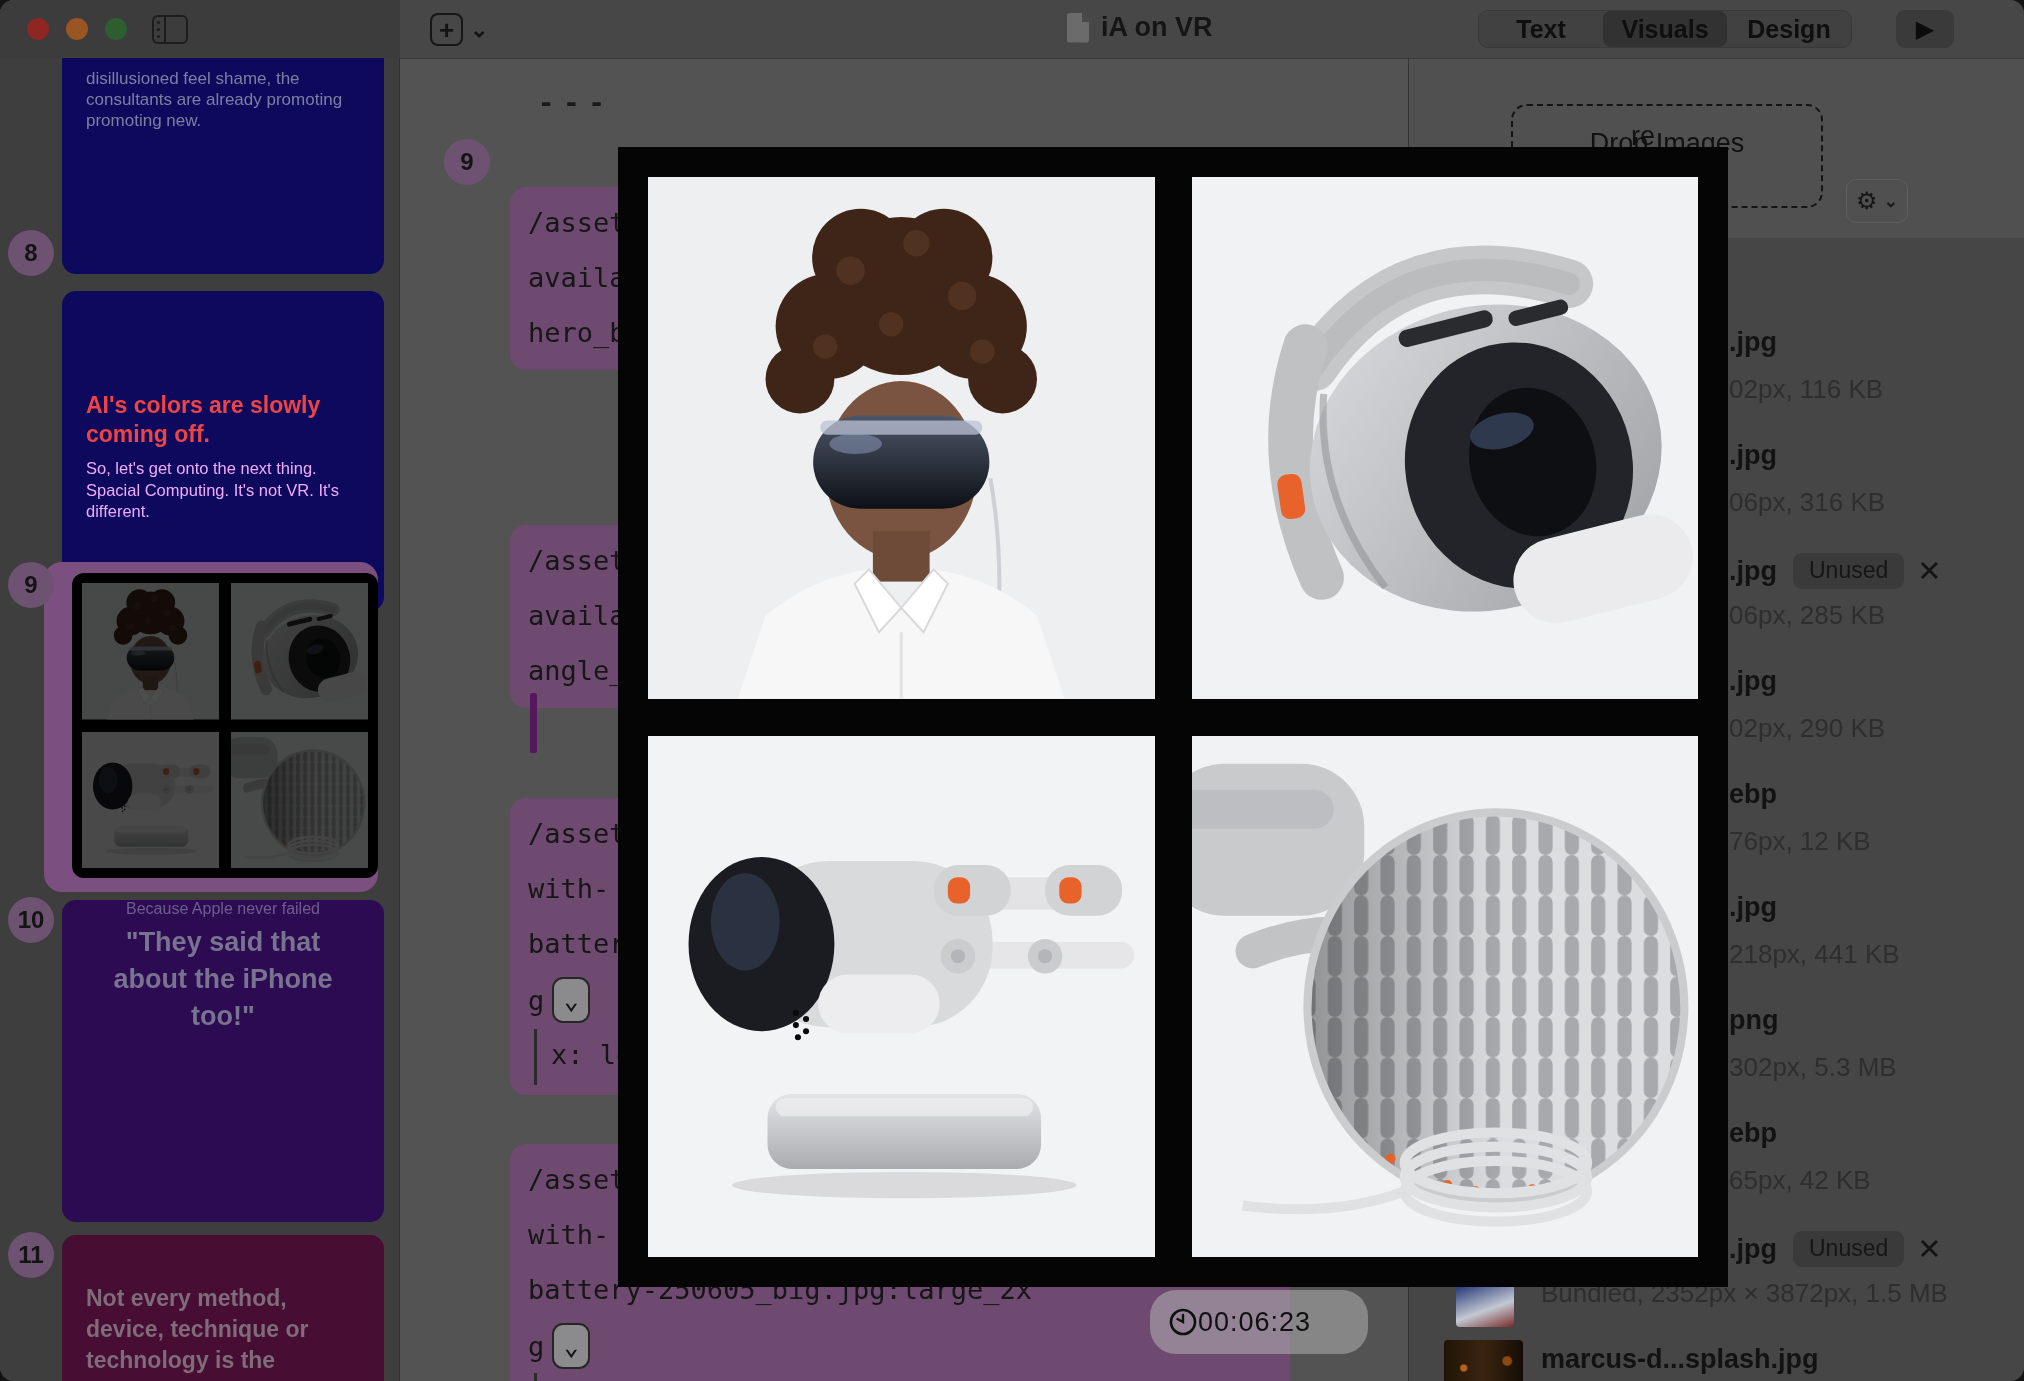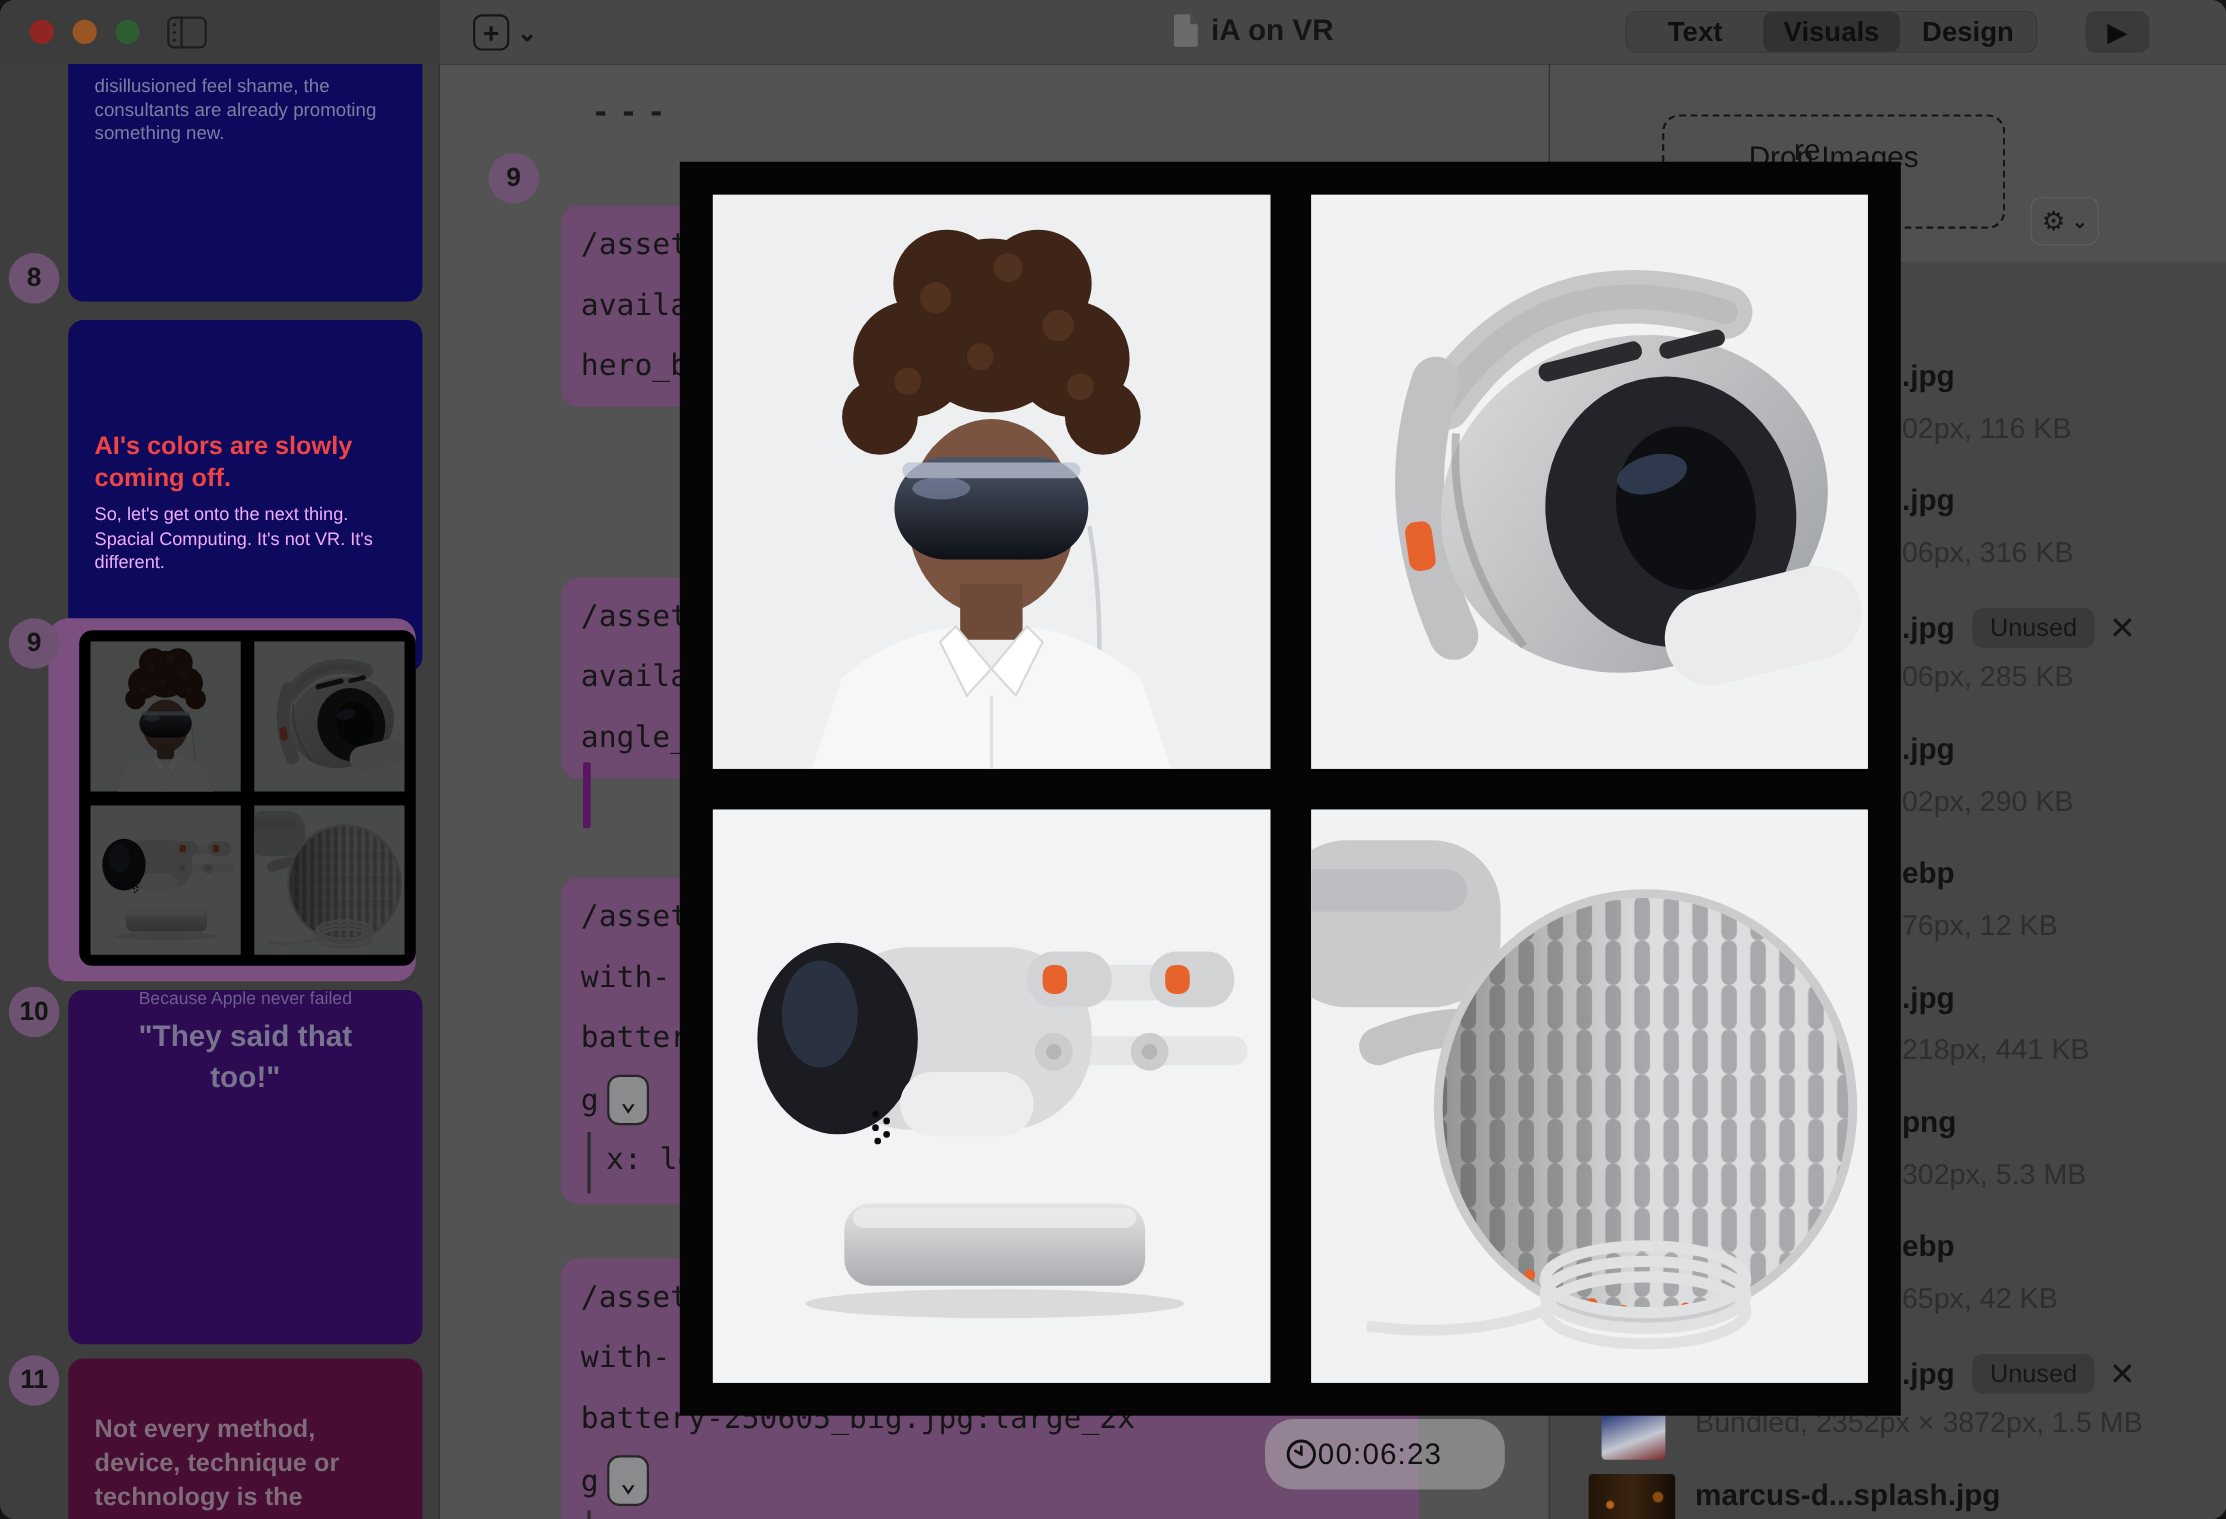--- a/index.html
+++ b/index.html
@@ -260,21 +260,21 @@
           <path d="M210,452 Q140,478 50,466"></path>
         </g>
       </symbol>
     </defs>
   </svg>
 
   <aside class="sidebar">
     <div class="card card7">
       <div>disillusioned feel shame, the</div>
       <div>consultants are already promoting</div>
-      <div>something new.</div>
+      <div>promoting new.</div>
     </div>
 
     <div class="numbadge" style="top:172px">8</div>
     <div class="card card8">
       <div class="hl">AI's colors are slowly coming off.</div>
       <div class="bd">
         <div>So, let's get onto the next thing.</div>
         <div>Spacial Computing. It's not VR. It's</div>
         <div>different.</div>
       </div>
@@ -295,20 +295,21 @@
       <svg>
           <use href="#art4"></use>
         </svg>
     </div>
 
     <div class="numbadge" style="top:839px">10</div>
     <div class="card card10">
       <div class="kick">Because Apple never failed</div>
       <div class="quote">
         <div>"They said that</div>
+        <div>about the iPhone</div>
         <div>too!"</div>
       </div>
     </div>
 
     <div class="numbadge" style="top:1174px">11</div>
     <div class="card card11">
       <div class="bd">
         <div>Not every method,</div>
         <div>device, technique or</div>
         <div>technology is the</div>

